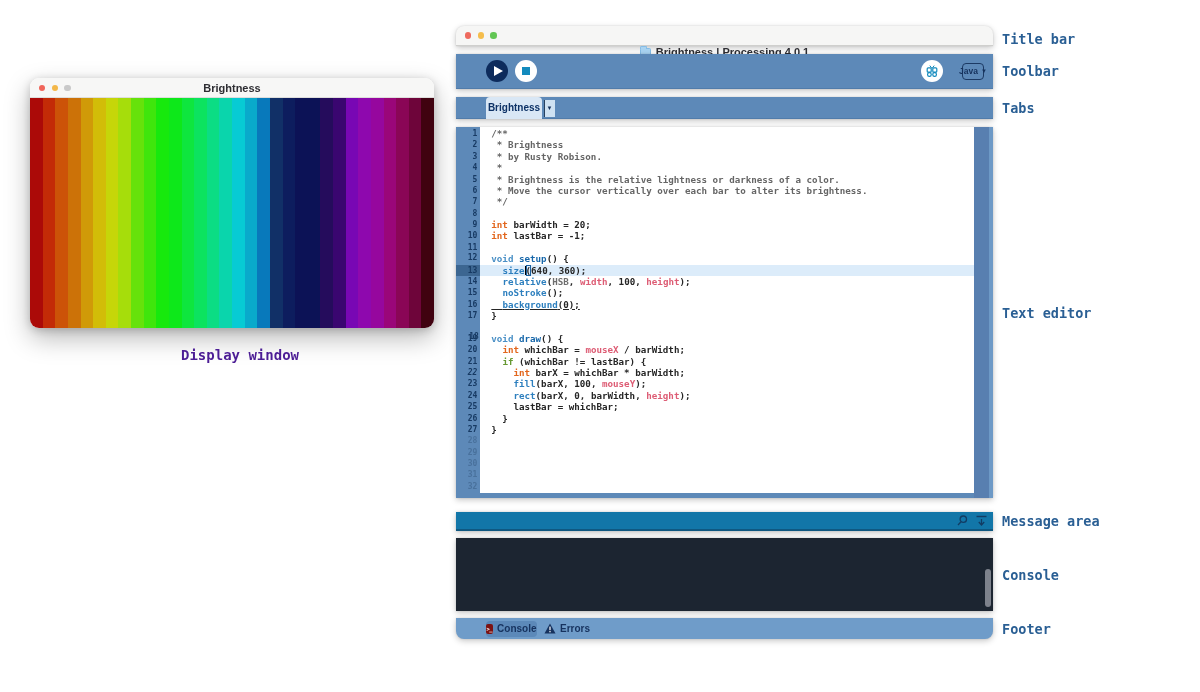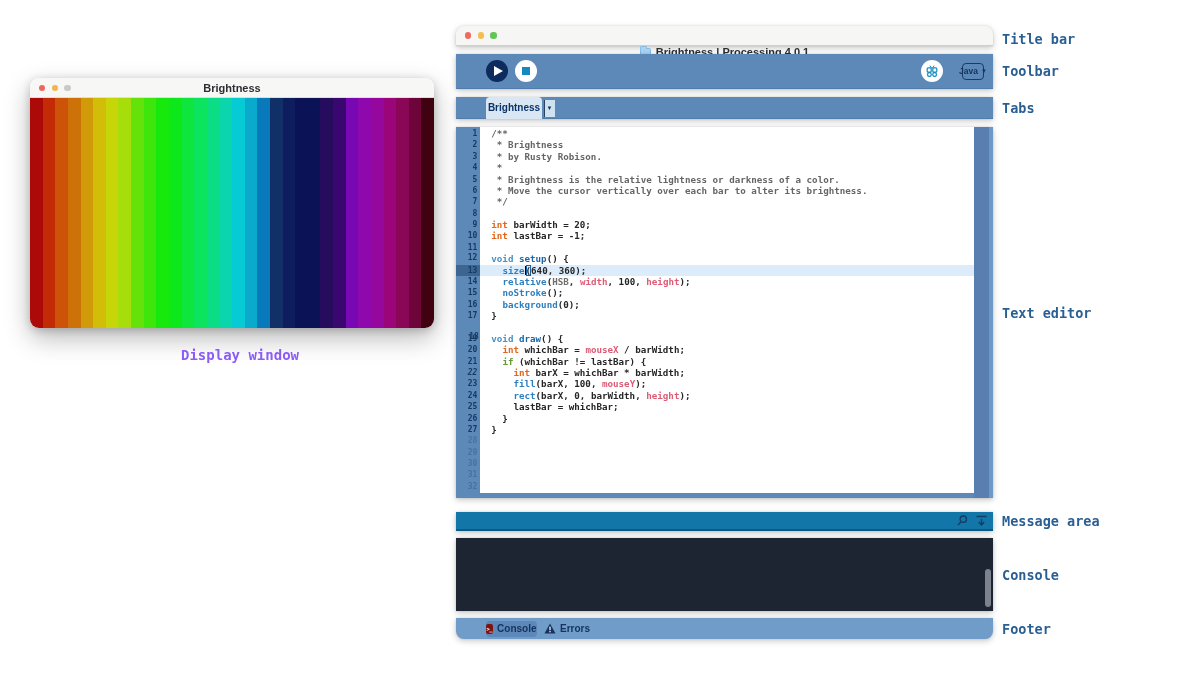--- a/index.html
+++ b/index.html
@@ -13,21 +13,21 @@
   #display-titlebar { left:0; top:0; width:100%; height:20px; background:#f7f7f6;
     border-radius:9px 9px 0 0; border-bottom:1px solid #dededc; }
   .lights { position:absolute; left:9px; top:6.5px; display:flex; gap:6.3px; }
   .light { width:6.4px; height:6.4px; border-radius:50%; }
   .win-title { position:absolute; top:0; left:0; width:100%; height:20px; line-height:20px;
     text-align:center; font-size:11px; font-weight:bold; color:#2e2e33; }
   #display-bars { left:0; top:20px; width:100%; height:230px; display:flex;
     border-radius:0 0 9px 9px; overflow:hidden; }
   #display-bars > div { flex:1 1 0; }
   #display-label { top:347px; left:140px; width:200px; text-align:center;
-    font-family:"DejaVu Sans Mono", monospace; font-size:14px; font-weight:bold; color:#8b5cf6; }
+    font-family:"DejaVu Sans Mono", monospace; font-size:14px; font-weight:bold; color:#4c1d95; }
 
   
   .sec { position:absolute; left:456px; width:537px;
     box-shadow:0 2px 6px rgba(0,0,0,.22), 0 0 2px rgba(0,0,0,.12); }
   #ide-titlebar { top:26px; height:19.5px; background:#f6f6f5; border-radius:8px 8px 0 0;
     border-bottom:1px solid #cfcfcd; }
   #ide-titlebar .lights { top:6.3px; }
   #ide-title-center { position:absolute; top:16px; left:0; width:100%; height:19.5px;
     display:flex; align-items:center; justify-content:center; gap:5px; }
   #folder-icon { width:11px; height:9px; background:#a9d3f1; border:1px solid #84bce6;
@@ -237,21 +237,21 @@
         <div class="cline" style="top: 58.4px;"><span class="tk-com"> * Move the cursor vertically over each bar to alter its brightness.</span></div>
         <div class="cline" style="top: 69.78px;"><span class="tk-com"> */</span></div>
         <div class="cline" style="top: 81.16px;"></div>
         <div class="cline" style="top: 92.54px;"><span class="tk-typ">int</span><span> barWidth = 20;</span></div>
         <div class="cline" style="top: 103.92px;"><span class="tk-typ">int</span><span> lastBar = -1;</span></div>
         <div class="cline" style="top: 115.3px;"></div>
         <div class="cline" style="top: 126.68px;"><span class="tk-kw">void </span><span class="tk-fnb">setup</span><span>() {</span></div>
         <div class="cline" style="top: 138.06px;"><span>  </span><span class="tk-fn">size</span><span class="caret"></span><span class="tk-paren">(</span><span>640, 360);</span></div>
         <div class="cline" style="top: 149.44px;"><span>  </span><span class="tk-fn">relative</span><span>(</span><span class="tk-gray">HSB</span><span>, </span><span class="tk-pink">width</span><span>, 100, </span><span class="tk-pink">height</span><span>);</span></div>
         <div class="cline" style="top: 160.82px;"><span>  </span><span class="tk-fn">noStroke</span><span>();</span></div>
-        <div class="cline" style="top: 172.2px;"><span>  </span><span class="tk-fn">background</span><span>(0);</span></div>
+        <div class="cline" style="top: 172.2px; text-decoration: underline;"><span>  </span><span class="tk-fn">background</span><span>(0);</span></div>
         <div class="cline" style="top: 183.58px;"><span>}</span></div>
         <div class="cline" style="top: 194.96px;"></div>
         <div class="cline" style="top: 206.34px;"><span class="tk-kw">void </span><span class="tk-fnb">draw</span><span>() {</span></div>
         <div class="cline" style="top: 217.72px;"><span>  </span><span class="tk-typ">int</span><span> whichBar = </span><span class="tk-pink">mouseX</span><span> / barWidth;</span></div>
         <div class="cline" style="top: 229.1px;"><span>  </span><span class="tk-ctl">if</span><span> (whichBar != lastBar) {</span></div>
         <div class="cline" style="top: 240.48px;"><span>    </span><span class="tk-typ">int</span><span> barX = whichBar * barWidth;</span></div>
         <div class="cline" style="top: 251.86px;"><span>    </span><span class="tk-fn">fill</span><span>(barX, 100, </span><span class="tk-pink">mouseY</span><span>);</span></div>
         <div class="cline" style="top: 263.24px;"><span>    </span><span class="tk-fn">rect</span><span>(barX, 0, barWidth, </span><span class="tk-pink">height</span><span>);</span></div>
         <div class="cline" style="top: 274.62px;"><span>    lastBar = whichBar;</span></div>
         <div class="cline" style="top: 286px;"><span>  }</span></div>

